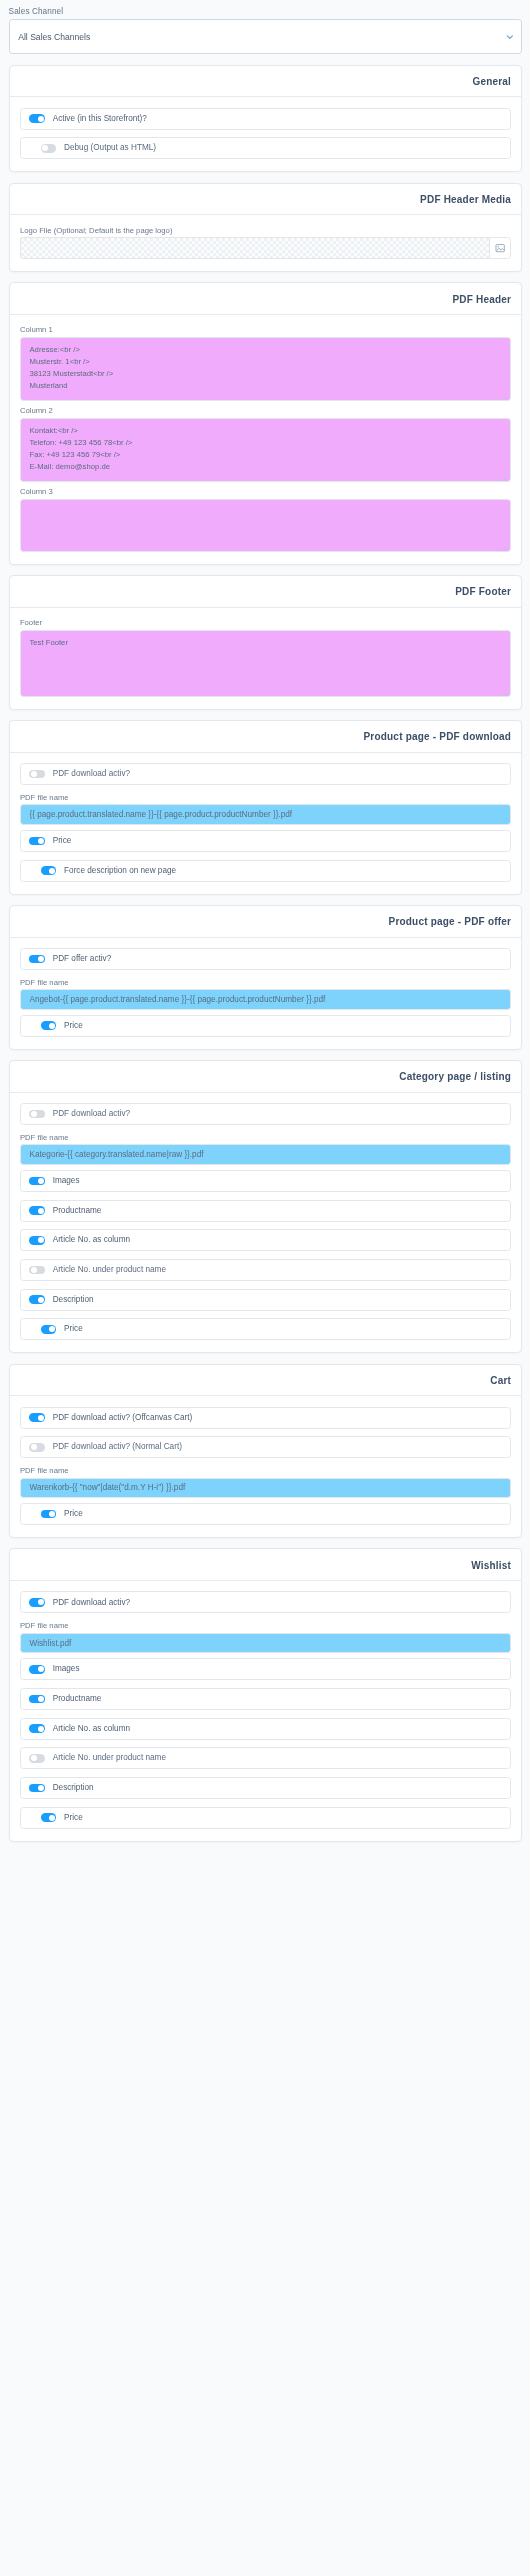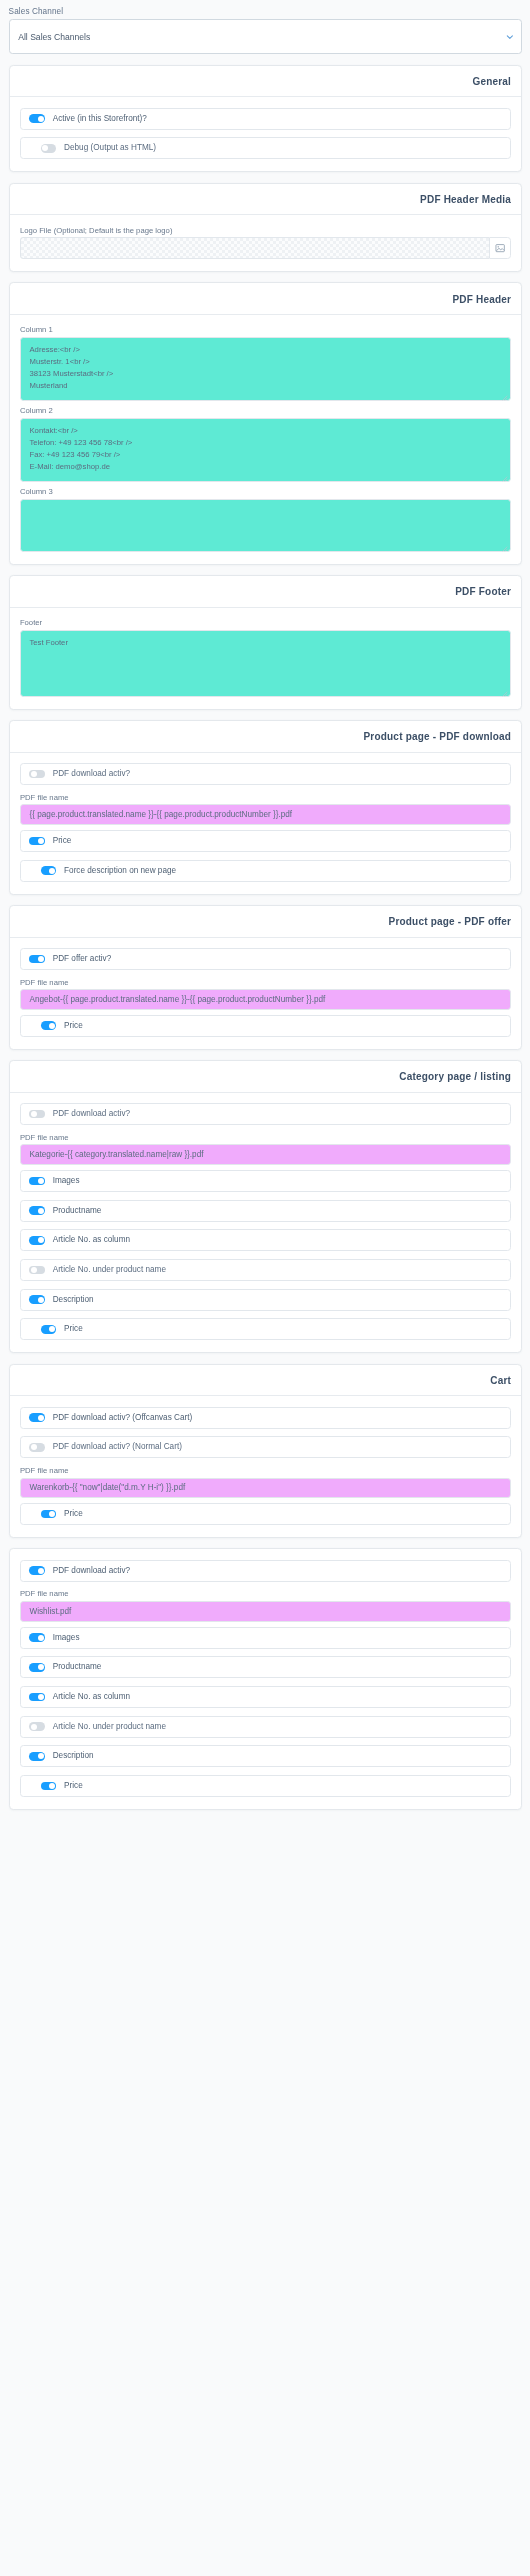--- a/index.html
+++ b/index.html
@@ -112,21 +112,21 @@
   }
   .text-input {
     border: 0.9px solid #e2e7ec;
     border-radius: 3.4px;
     min-height: 20.6px;
     display: flex;
     align-items: center;
     padding: 3.4px 8.6px;
     font-size: 8.2px;
     color: #5b6c80;
-    background: #f0abfc;
+    background: #7dd3fc;
     word-break: break-all;
   }
 
   
   .media-row { display: flex; align-items: stretch; }
   .media-drop {
     flex: 1 1 auto;
     height: 22px;
     border: 0.9px solid #e2e7ec;
     border-right: none;
@@ -144,21 +144,21 @@
     border-radius: 0 3.4px 3.4px 0;
     background: #fff;
     display: flex; align-items: center; justify-content: center;
     color: #7a8ca0;
   }
 
   
   .textarea {
     border: 0.9px solid #e2e7ec;
     border-radius: 3.4px;
-    background: #5eead4;
+    background: #f0abfc;
     padding: 6px 8.6px 8.6px 8.6px;
     font-size: 7.7px;
     color: #5b6c80;
     line-height: 1.55;
     position: relative;
   }
   .textarea.h-header { min-height: 53px; }
   .textarea.h-footer { min-height: 67px; }
   .resize-grip {
     position: absolute; right: 1.7px; bottom: 0.9px;
@@ -406,20 +406,21 @@
       <div class="sw-row">
         <span class="switch on">
             <span class="knob"></span>
           </span>
         <span class="sw-label">Price</span>
       </div>
     </div>
   </div>
 
   <div class="card">
+    <div class="card-header">Wishlist</div>
     <div class="card-body">
       <div class="sw-row">
         <span class="switch on">
             <span class="knob"></span>
           </span>
         <span class="sw-label">PDF download activ?</span>
       </div>
       <div class="field">
         <div class="field-label">PDF file name</div>
         <div class="text-input">Wishlist.pdf</div>

